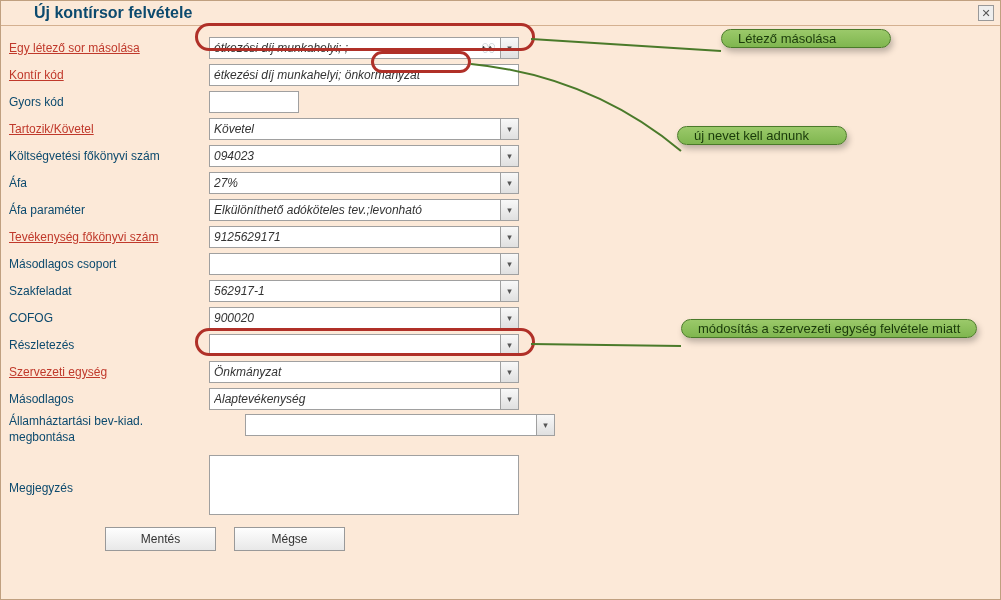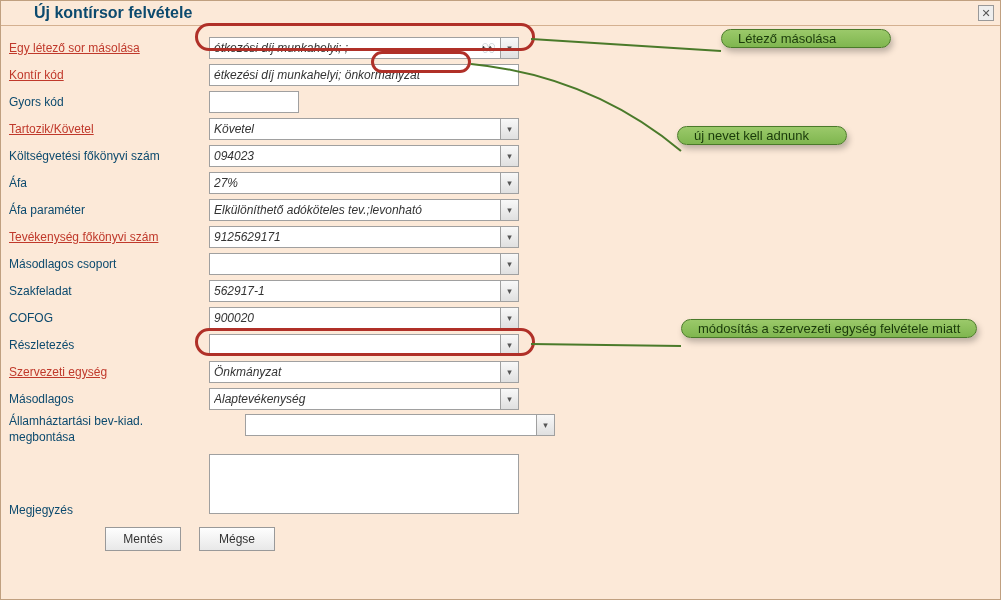--- a/index.html
+++ b/index.html
@@ -35,21 +35,21 @@
       cursor: pointer;
       color: #555;
     }
     .form-body { padding: 10px 8px; }
     .row {
       display: flex;
       align-items: center;
       margin-bottom: 3px;
       height: 24px;
     }
-    .row.tall { height: 62px; align-items: flex-end; }
+    .row.tall { height: 62px; align-items: center; }
     .row.tall2 { height: 38px; align-items: flex-start; gap: 36px; }
     .label {
       width: 200px;
       color: #0c4a6e;
       font-size: 12px;
       padding-right: 10px;
     }
     .label.required { color: #c0392b; text-decoration: underline; }
     .field { position: relative; width: 310px; }
     .text-input, .select {
@@ -80,21 +80,21 @@
       position: absolute;
       right: 22px; top: 3px;
       width: 16px; height: 16px;
       color: #777;
       font-size: 12px;
       display:flex;align-items:center;justify-content:center;
     }
     textarea.text-input { height: 60px; resize: none; padding-right: 4px; }
     .btn-row { margin-top: 10px; padding-left: 96px; display: flex; gap: 18px; }
     .btn {
-      width: 76px; height: 24px;
+      width: 111px; height: 24px;
       background: linear-gradient(#fefefe,#e8e8e8);
       border: 1px solid #999;
       cursor: pointer;
       font-size: 12px;
       color: #333;
     }
     
     .callout {
       position: absolute;
       background: linear-gradient(#9bc96a,#7fb64f);

